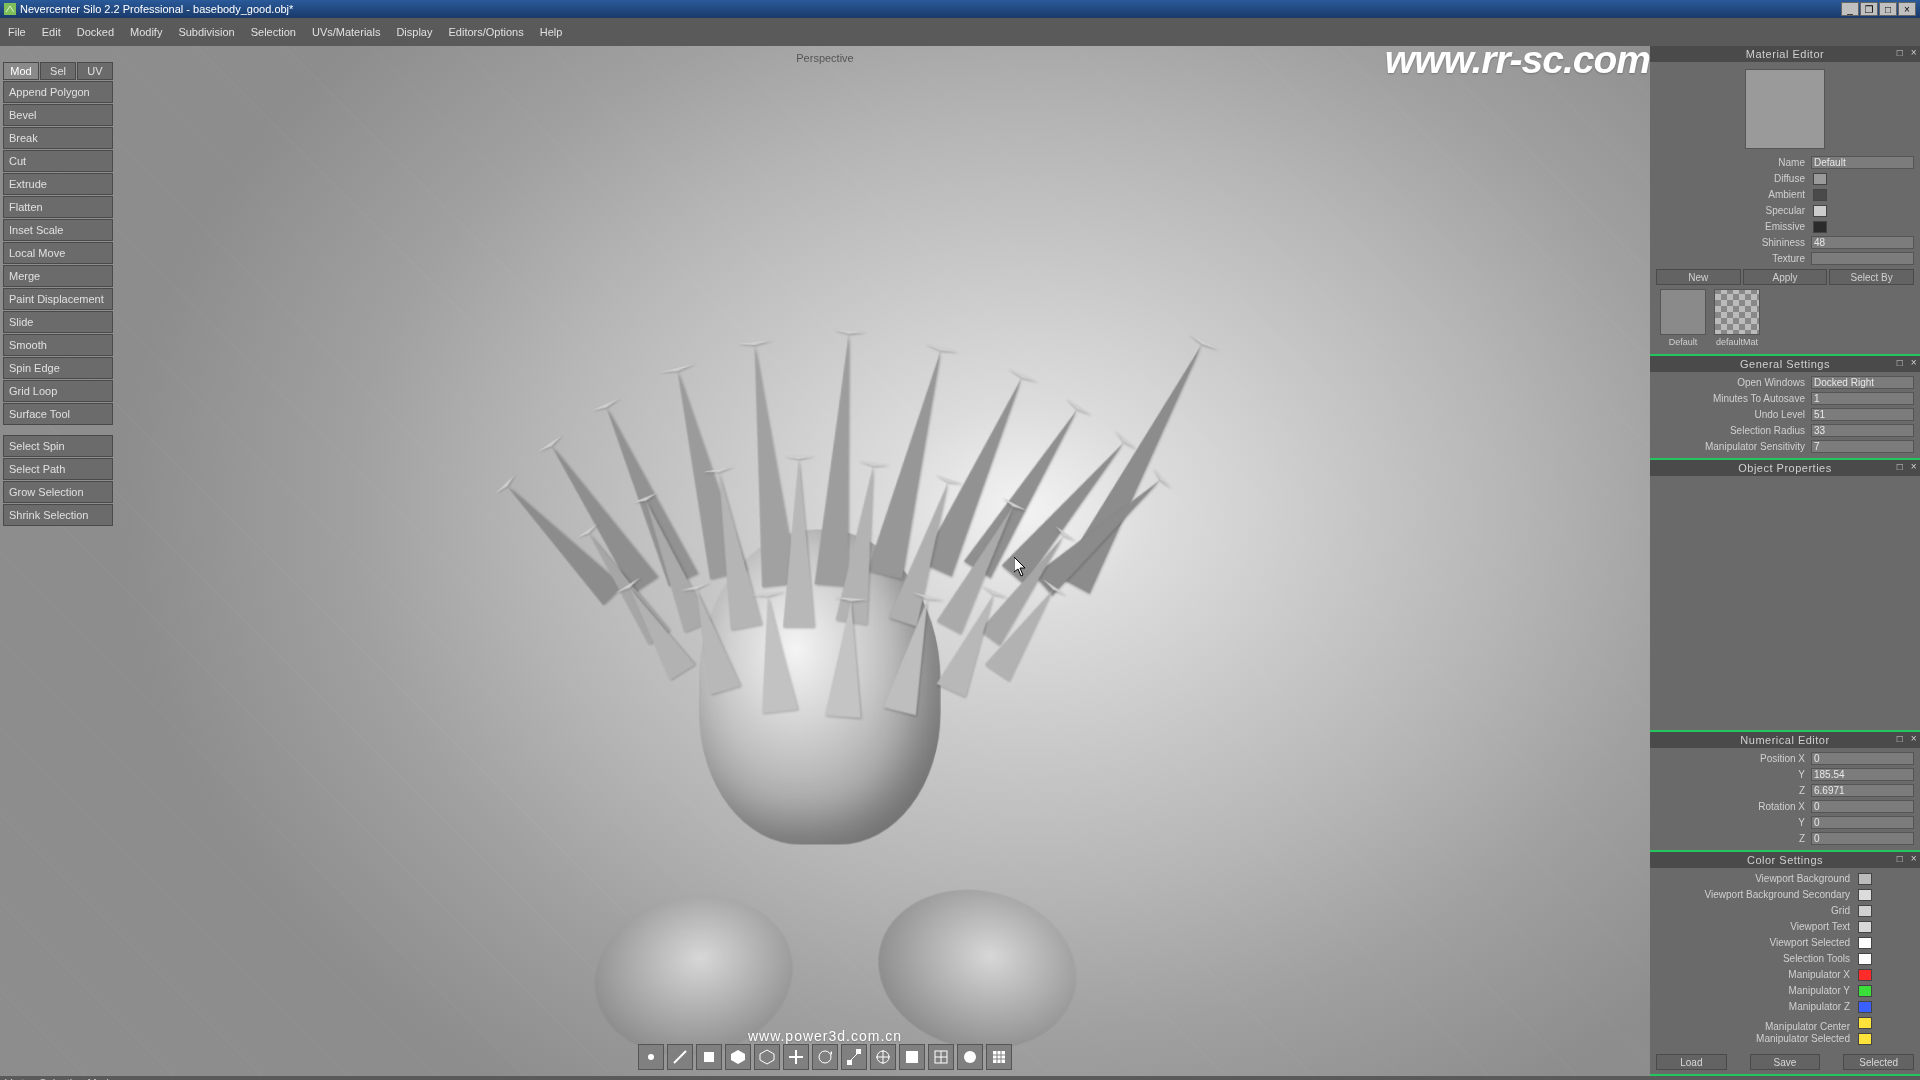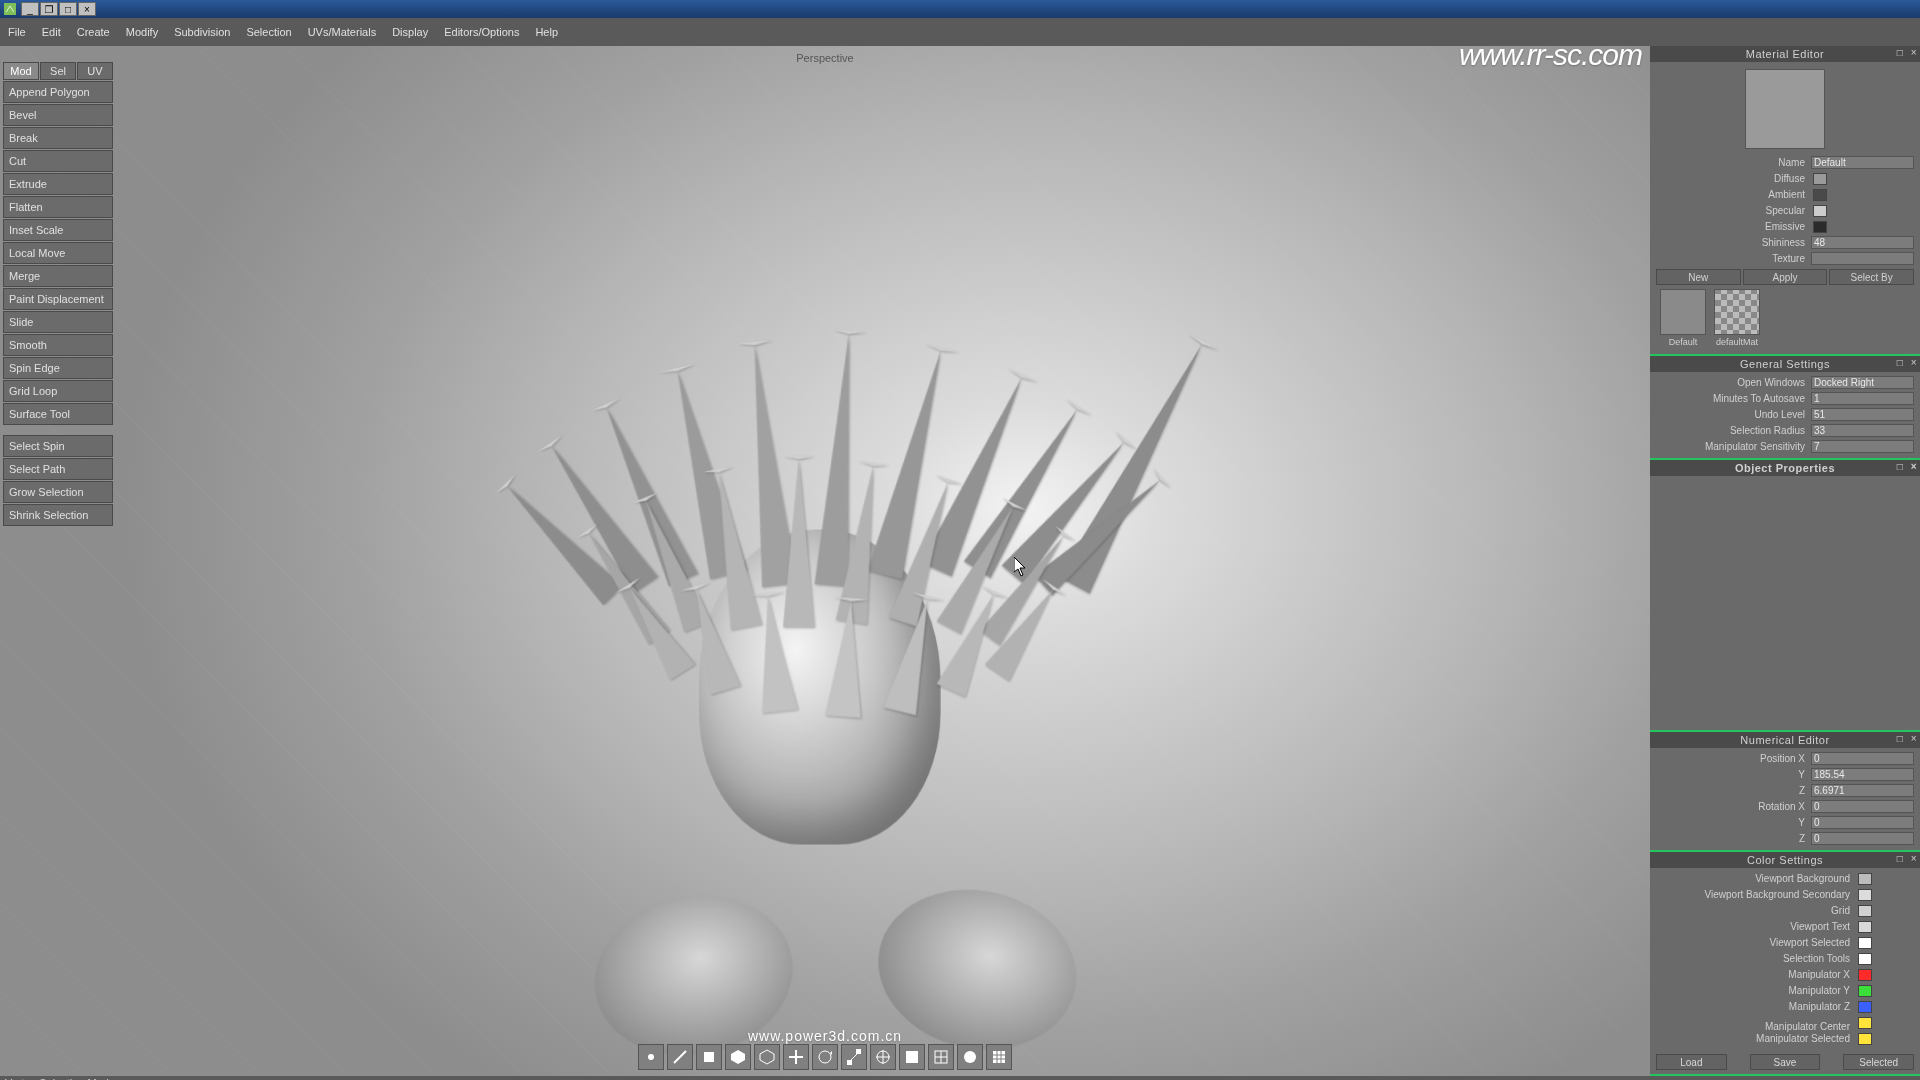--- a/index.html
+++ b/index.html
@@ -12,21 +12,21 @@
 .titlebar .wbtn { width: 18px; height: 14px; background: #c0c0c0; border: 1px solid #666; margin-left: 1px; display: flex; align-items: center; justify-content: center; color: #000; font-size: 10px; cursor: pointer; }
 
 
 .menubar { height: 28px; background: #5a5a5a; display: flex; align-items: center; padding: 0 0; }
 .menubar .mi { padding: 0 8px; font-size: 11px; cursor: pointer; color: #e0e0e0; }
 
 
 .mainrow { display: flex; height: calc(1080px - 18px - 18px - 14px); }
 .viewport { flex: 1; position: relative; background: radial-gradient(900px 700px at 62% 45%, #f3f3f3 0%, #dcdcdc 15%, #c8c8c8 35%, #b5b5b5 55%, #a0a0a0 75%, #8d8d8d 100%); overflow: hidden; }
 .viewlabel { position: absolute; top: 6px; left: 50%; transform: translateX(-50%); color: #555; font-size: 11px; }
-.watermarktop { position: absolute; top: -8px; right: 8px; font-size: 30px; font-weight: normal; color: #fff; font-style: italic; letter-spacing: -1px; z-index: 40; text-shadow: 0 1px 2px rgba(0,0,0,.25); }
+.watermarktop { position: absolute; top: -8px; right: 0; font-size: 39px; font-weight: bold; color: #fff; font-style: italic; letter-spacing: -1px; z-index: 40; text-shadow: 0 1px 2px rgba(0,0,0,.25); }
 .watermarkbottom { position: absolute; bottom: 32px; left: 50%; transform: translateX(-50%); font-size: 14px; color: #fff; letter-spacing: 1px; z-index: 10; pointer-events: none; text-shadow: 0 1px 2px rgba(0,0,0,.3); }
 
 
 .leftcol { position: absolute; left: 3px; top: 16px; width: 110px; z-index: 20; }
 .tabrow { display: flex; gap: 1px; margin-bottom: 1px; }
 .tabrow .tab { flex: 1; height: 18px; background: #6b6b6b; border: 1px solid #4a4a4a; display: flex; align-items: center; justify-content: center; cursor: pointer; color: #e0e0e0; }
 .tabrow .tab.active { background: #8a8a8a; color: #fff; }
 .toolbtn { height: 22px; background: #6b6b6b; border: 1px solid #4a4a4a; margin-bottom: 1px; display: flex; align-items: center; padding-left: 5px; cursor: pointer; color: #e0e0e0; }
 .toolbtn.sep { margin-top: 10px; }
 
@@ -48,21 +48,21 @@
 .swatch { width: 14px; height: 12px; border: 1px solid #444; margin-left: 2px; }
 .matprev { width: 80px; height: 80px; background: #9a9a9a; border: 1px solid #555; margin: 4px auto 6px auto; }
 .matbtnrow { display: flex; gap: 2px; justify-content: center; margin-top: 3px; }
 .matbtn { flex: 1; height: 16px; background: #636363; border: 1px solid #4a4a4a; display: flex; align-items: center; justify-content: center; cursor: pointer; font-size: 10px; color: #d0d0d0; }
 .mats { display: flex; gap: 8px; padding: 4px; }
 .matslot { width: 46px; text-align: center; }
 .matslot .thumb { width: 46px; height: 46px; background: #8a8a8a; border: 1px solid #555; }
 .matslot .name { font-size: 9px; margin-top: 2px; color: #d0d0d0; }
 .btnrow { display: flex; gap: 23px; padding: 4px 6px; }
 .btnrow .b { flex: 1; height: 16px; background: #636363; border: 1px solid #4a4a4a; display: flex; align-items: center; justify-content: center; cursor: pointer; font-size: 10px; color: #d8d8d8; }
-.panel.fill { flex: 1; font-weight: bold; }
+.panel.fill { flex: 1; }
 
 
 .statusbar { height: 14px; background: #5a5a5a; padding: 0 5px; font-size: 10px; color: #d8d8d8; display: flex; align-items: center; }
 
 
 .model { position: absolute; left: 50%; top: 52%; transform: translate(-36%, -50%) scale(1.05); z-index: 5; pointer-events: none; }
 .model .head { position: absolute; left: -120px; top: -50px; width: 230px; height: 300px; border-radius: 48% 48% 42% 42%; background: radial-gradient(160px 200px at 40% 38%, #f5f5f5 0%, #d5d5d5 35%, #b6b6b6 65%, #9a9a9a 100%); box-shadow: inset -18px -22px 40px rgba(0,0,0,.25); }
 .sp { position: absolute; width: 0; height: 0; border-style: solid; filter: drop-shadow(1px 1px 1px rgba(0,0,0,.25)); }
 .shoulders { position: absolute; left: -230px; top: 300px; width: 460px; height: 200px; }
 .shoulders .l { position: absolute; left: 10px; top: 0; width: 190px; height: 150px; background: radial-gradient(120px 100px at 55% 40%, #d8d8d8, #a0a0a0 70%, #888 100%); border-radius: 50%; transform: rotate(-12deg); }
@@ -76,30 +76,31 @@
 .vw-wm { position: absolute; inset: 0; pointer-events: none; opacity: .07; z-index: 3; background-image: repeating-linear-gradient(45deg, rgba(255,255,255,.0) 0 60px, rgba(255,255,255,.25) 60px 62px); }
 </style>
 </head>
 <body>
 
 <div class="titlebar">
   <svg class="icon" viewBox="0 0 16 16">
       <rect width="16" height="16" fill="#7fbf5a"></rect>
       <path d="M3 12 L8 4 L13 12" stroke="#fff" fill="none"></path>
     </svg>
+  <span class="title">Nevercenter Silo 2.2 Professional - basebody_good.obj*</span>
   <div class="wbtn">_</div>
   <div class="wbtn">❐</div>
   <div class="wbtn">□</div>
   <div class="wbtn">×</div>
 </div>
 
 <div class="menubar">
   <span class="mi">File</span>
   <span class="mi">Edit</span>
-  <span class="mi">Create</span>
+  <span class="mi">Docked</span>
   <span class="mi">Modify</span>
   <span class="mi">Subdivision</span>
   <span class="mi">Selection</span>
   <span class="mi">UVs/Materials</span>
   <span class="mi">Display</span>
   <span class="mi">Editors/Options</span>
   <span class="mi">Help</span>
 </div>
 
 <div class="mainrow">

